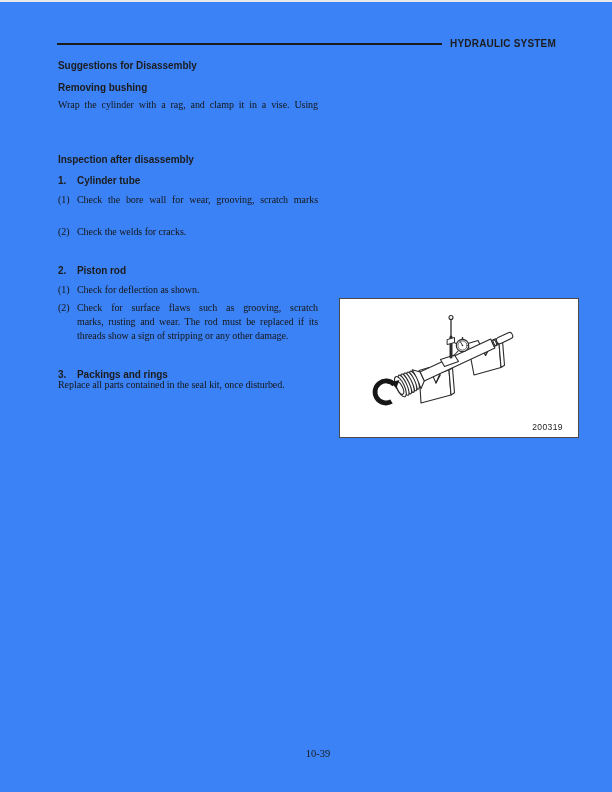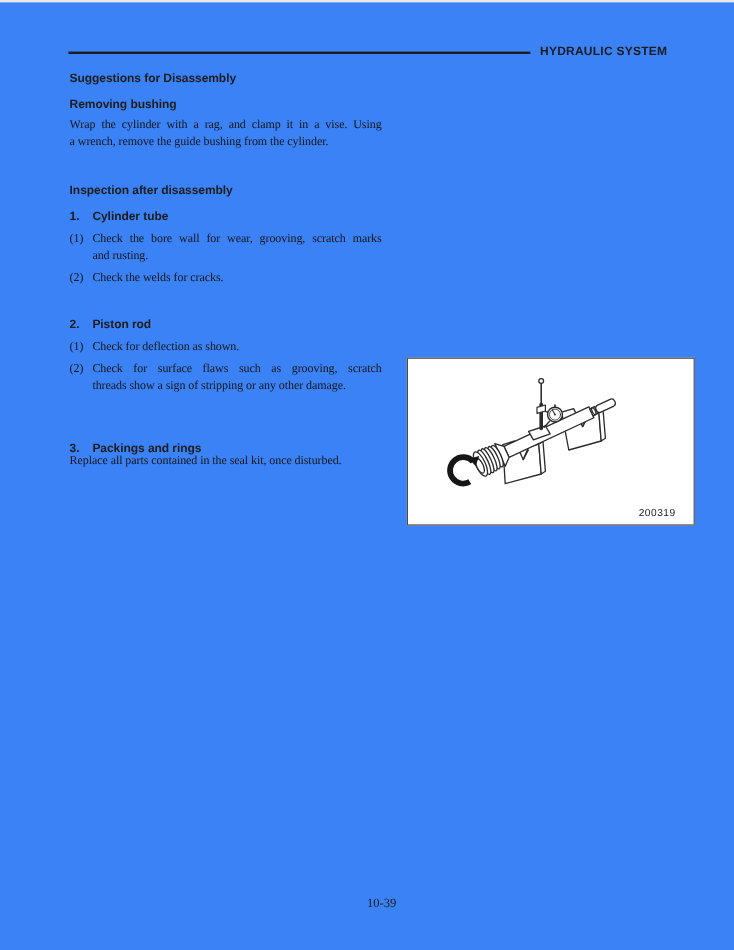--- a/index.html
+++ b/index.html
@@ -44,34 +44,32 @@
 
   <div class="hdr-rule"></div>
   <div class="hdr-title">HYDRAULIC SYSTEM</div>
 
   <div class="h" style="top:57px">Suggestions for Disassembly</div>
 
   <div class="h" style="top:79px">Removing bushing</div>
 
   <div class="txt" style="top:96px">
     <div class="jl">Wrap the cylinder with a rag, and clamp it in a vise. Using</div>
-    <div class="ln">a wrench, remove the guide bushing from the cylinder.</div>
   </div>
 
   <div class="h" style="top:151px">Inspection after disassembly</div>
 
   <div class="h" style="top:172px">
     <span class="n">1.</span><span>Cylinder tube</span>
   </div>
 
   <div class="pt" style="top:191px">
     <span class="lab">(1)</span>
     <div class="pl">
       <div class="jl">Check the bore wall for wear, grooving, scratch marks</div>
-      <div class="ln">and rusting.</div>
     </div>
   </div>
 
   <div class="pt" style="top:223px">
     <span class="lab">(2)</span>
     <div class="pl">
       <div class="ln">Check the welds for cracks.</div>
     </div>
   </div>
 
@@ -83,20 +81,21 @@
     <span class="lab">(1)</span>
     <div class="pl">
       <div class="ln">Check for deflection as shown.</div>
     </div>
   </div>
 
   <div class="pt" style="top:299px">
     <span class="lab">(2)</span>
     <div class="pl">
       <div class="jl">Check for surface flaws such as grooving, scratch</div>
+      <div class="jl">marks, rusting and wear. The rod must be replaced if its</div>
       <div class="ln">threads show a sign of stripping or any other damage.</div>
     </div>
   </div>
 
   <div class="h" style="top:366px">
     <span class="n">3.</span><span>Packings and rings</span>
   </div>
 
   <div class="txt" style="top:376px">
     <div class="ln">Replace all parts contained in the seal kit, once disturbed.</div>

